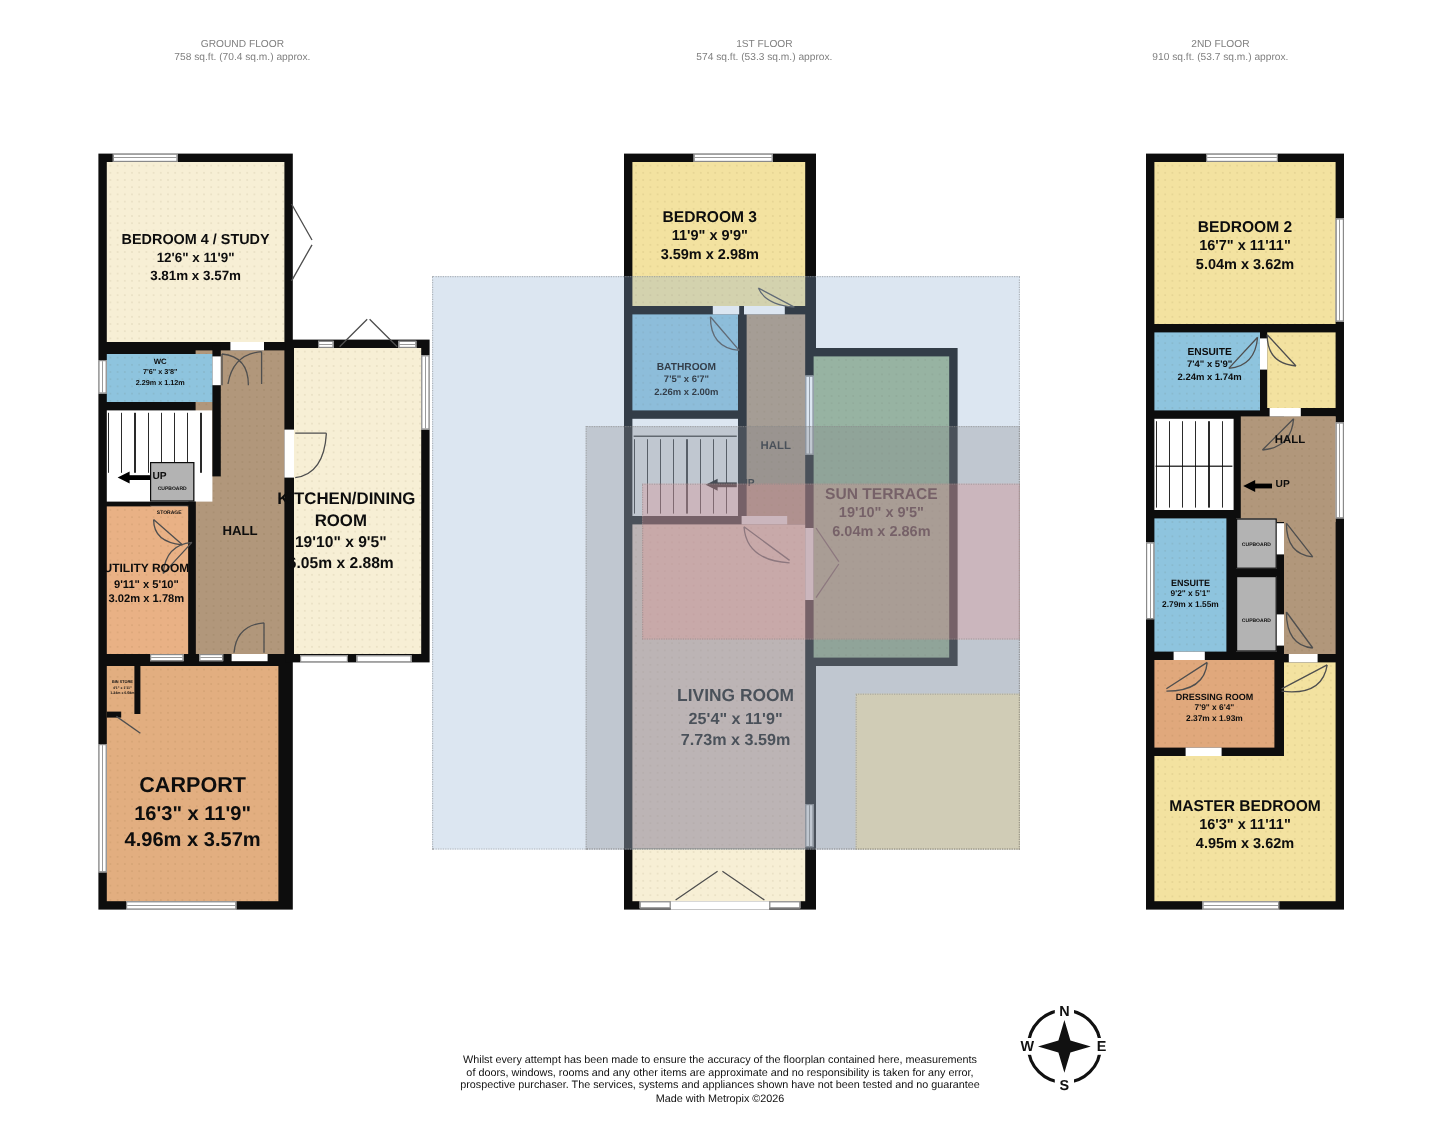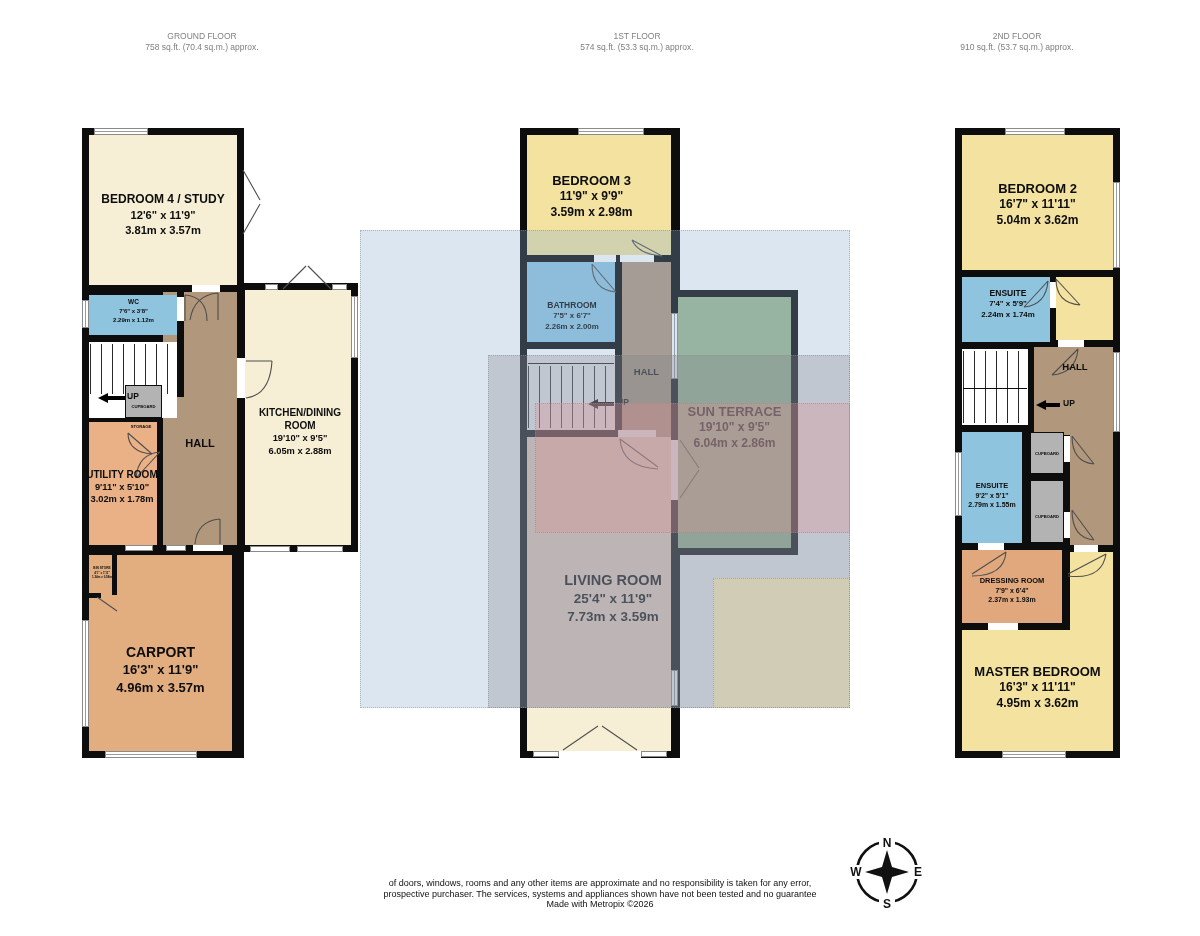--- a/index.html
+++ b/index.html
@@ -111,32 +111,32 @@
   <div class="lbl" style="left:89px;top:192px;width:148px;font-size:12px">
     <div>BEDROOM 4 / STUDY</div>
     <div class="dim">12'6"  x 11'9"</div>
     <div class="dim">3.81m  x 3.57m</div>
   </div>
   <div class="lbl" style="left:89px;top:297px;width:89px;font-size:6.5px;line-height:1.55">
     <div>WC</div>
     <div class="dim">7'6"  x 3'8"</div>
     <div class="dim">2.29m  x 1.12m</div>
   </div>
-  <div class="lbl" style="left:247px;top:406px;width:106px;font-size:10px">
+  <div class="lbl" style="left:231px;top:406px;width:106px;font-size:14px">
     <div>KITCHEN/DINING ROOM</div>
     <div class="dim">19'10"  x 9'5"</div>
     <div class="dim">6.05m  x 2.88m</div>
   </div>
   <div class="lbl" style="left:163px;top:436px;width:74px;font-size:11px">HALL</div>
   <div class="lbl" style="left:82px;top:468px;width:80px;font-size:10px">
     <div>UTILITY ROOM</div>
     <div class="dim">9'11"  x 5'10"</div>
     <div class="dim">3.02m  x 1.78m</div>
   </div>
-  <div class="lbl" style="left:89px;top:643px;width:143px;font-size:14px">
+  <div class="lbl" style="left:89px;top:643px;width:143px;font-size:18px">
     <div>CARPORT</div>
     <div class="dim">16'3"  x 11'9"</div>
     <div class="dim">4.96m  x 3.57m</div>
   </div>
   <div class="lbl" style="left:89px;top:566px;width:26px;font-size:3.2px;line-height:1.5">
     <div>BIN STORE</div>
     <div class="dim">4'1" x 1'11"</div>
     <div class="dim">1.24m x 0.58m</div>
   </div>
   <div class="uparrow" style="left:98px;top:393px;width:27px;height:10px">
@@ -313,18 +313,19 @@
     <rect x="0" y="31" width="14" height="14" fill="#fff"></rect>
     <rect x="60" y="31" width="14" height="14" fill="#fff"></rect>
     <path d="M37,16 L42,33 L59,38 L42,43 L37,60 L32,43 L15,38 L32,33 Z" fill="#111"></path>
     <text x="37" y="13" text-anchor="middle" font-size="12" font-weight="bold" fill="#111">N</text>
     <text x="68" y="42" text-anchor="middle" font-size="12" font-weight="bold" fill="#111">E</text>
     <text x="37" y="74" text-anchor="middle" font-size="12" font-weight="bold" fill="#111">S</text>
     <text x="6" y="42" text-anchor="middle" font-size="12" font-weight="bold" fill="#111">W</text>
   </svg>
 
   <div class="footer" style="top:878px;font-size:9px;line-height:1.18;color:#111">
+    <div>Whilst every attempt has been made to ensure the accuracy of the floorplan contained here, measurements</div>
     <div>of doors, windows, rooms and any other items are approximate and no responsibility is taken for any error,</div>
     <div>prospective purchaser. The services, systems and appliances shown have not been tested and no guarantee</div>
     <div>Made with Metropix ©2026</div>
   </div>
 
 </div>
 
 </body></html>

